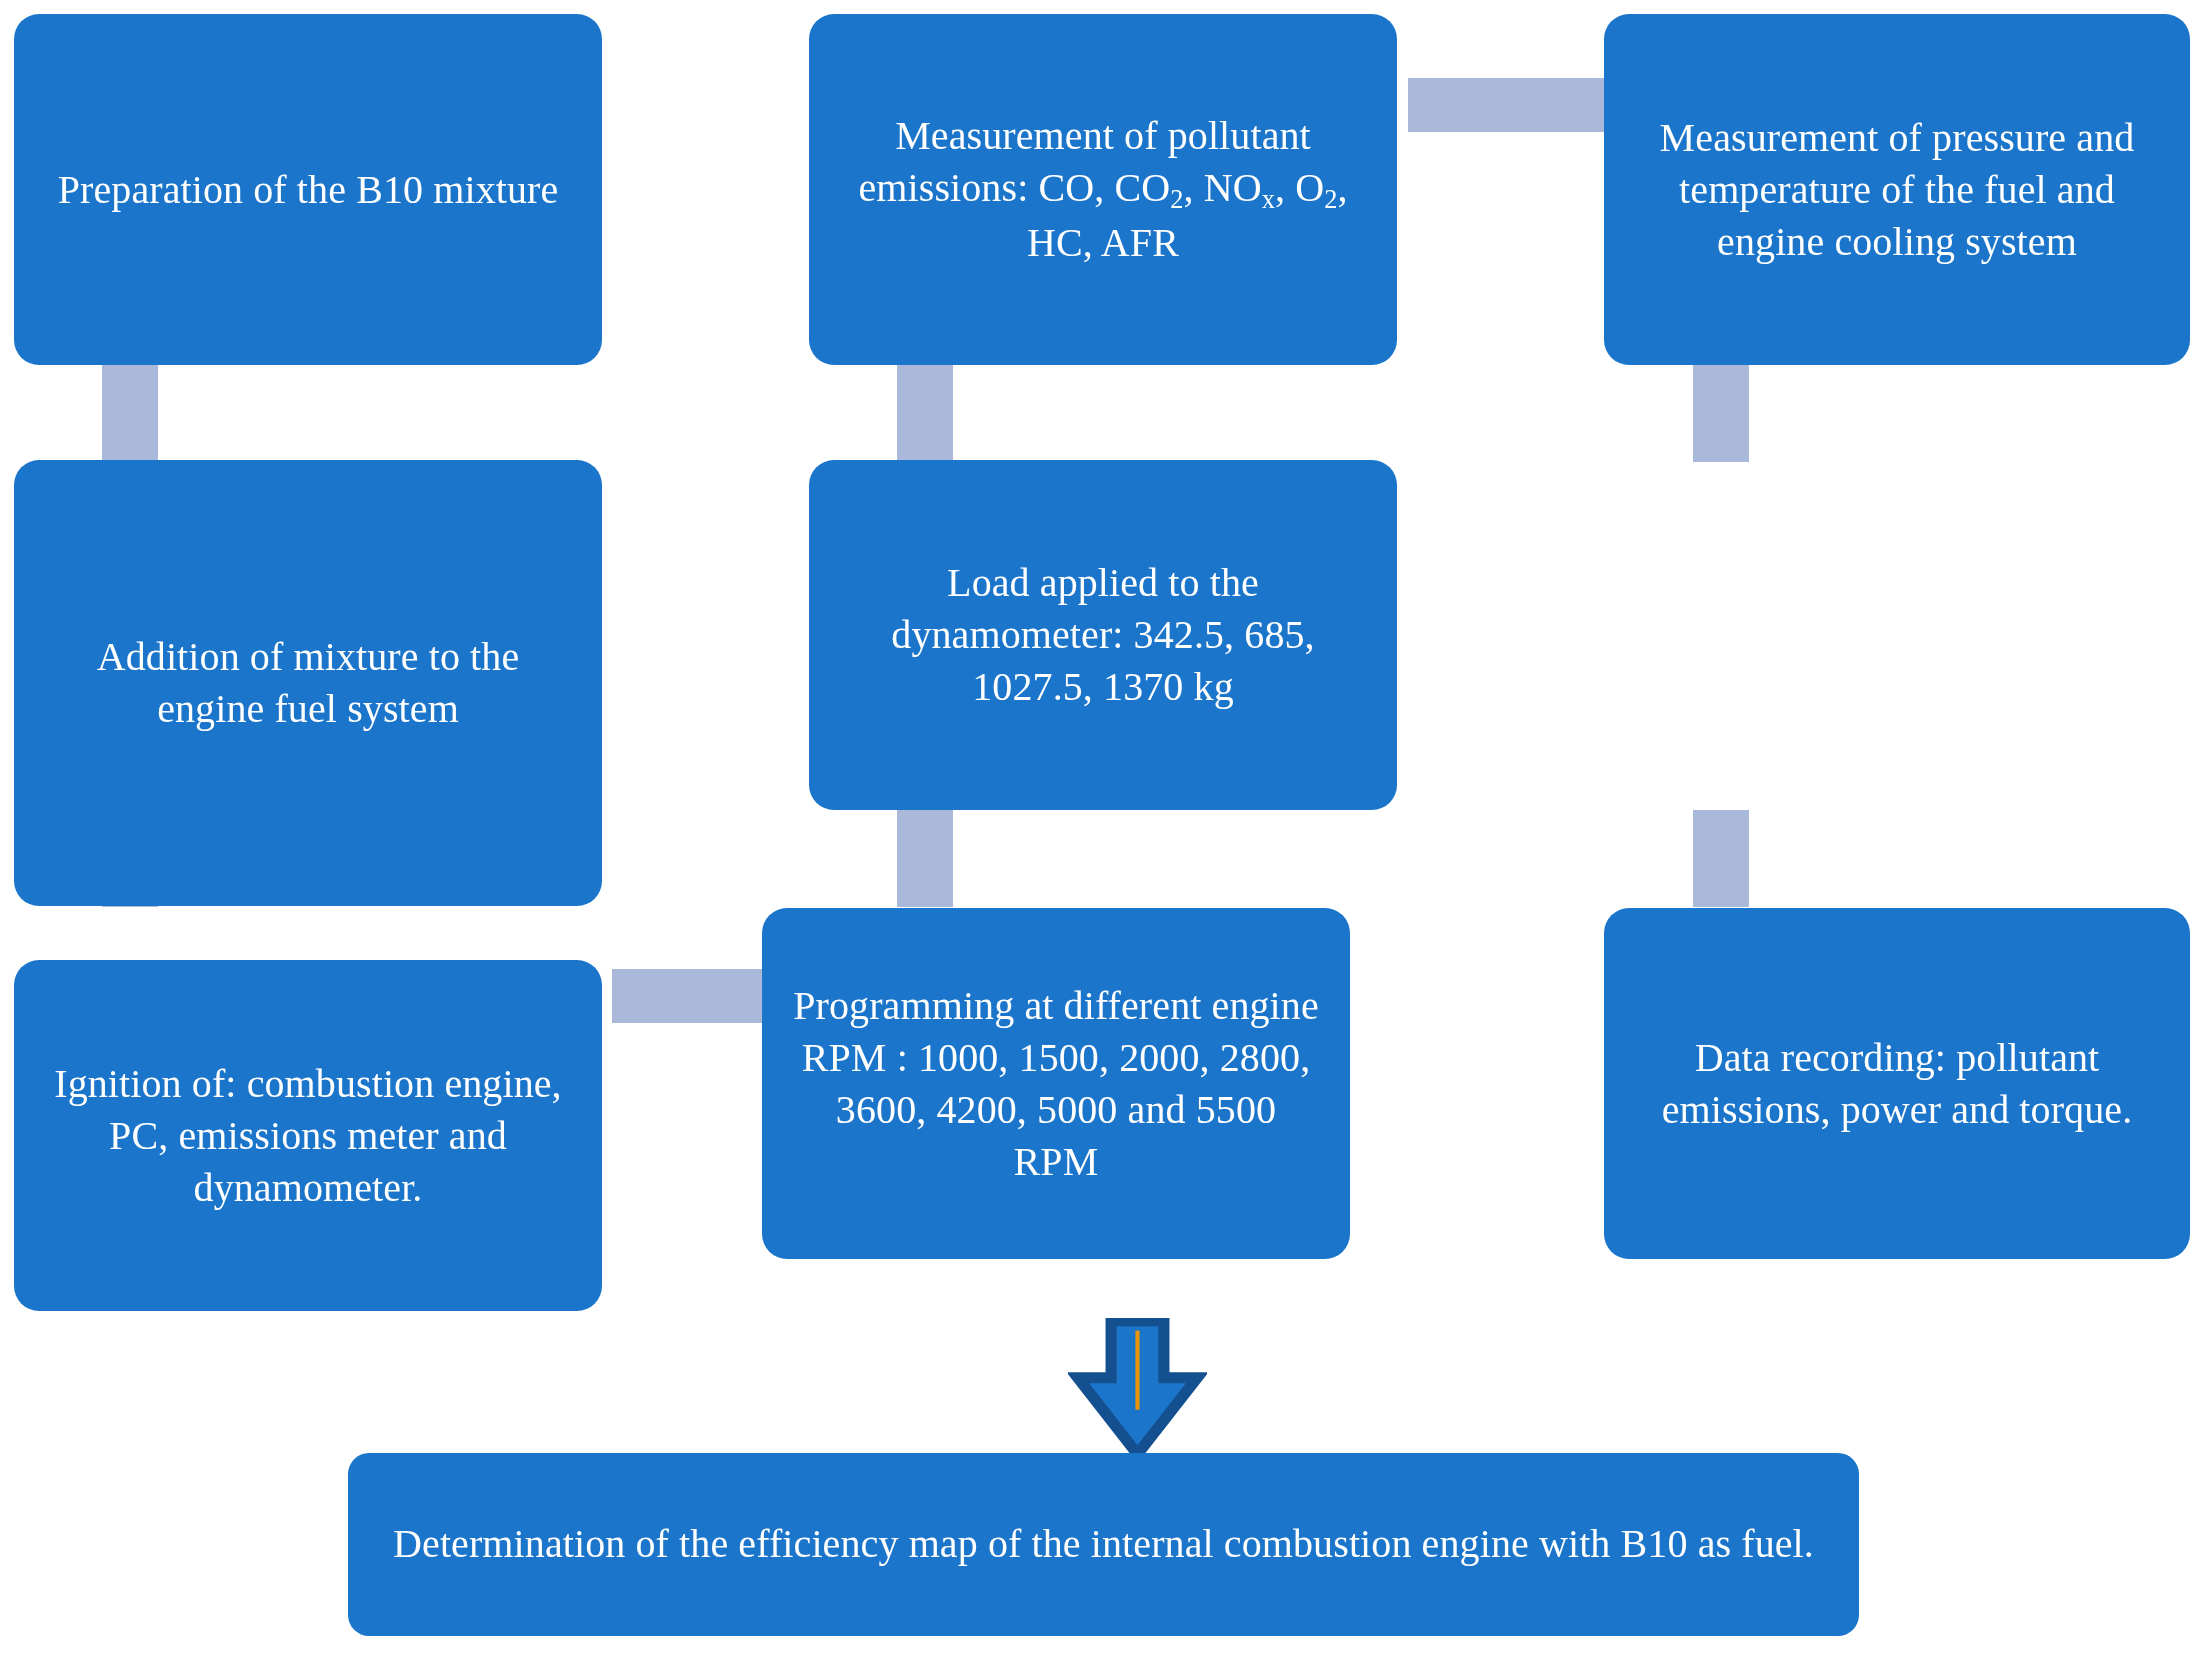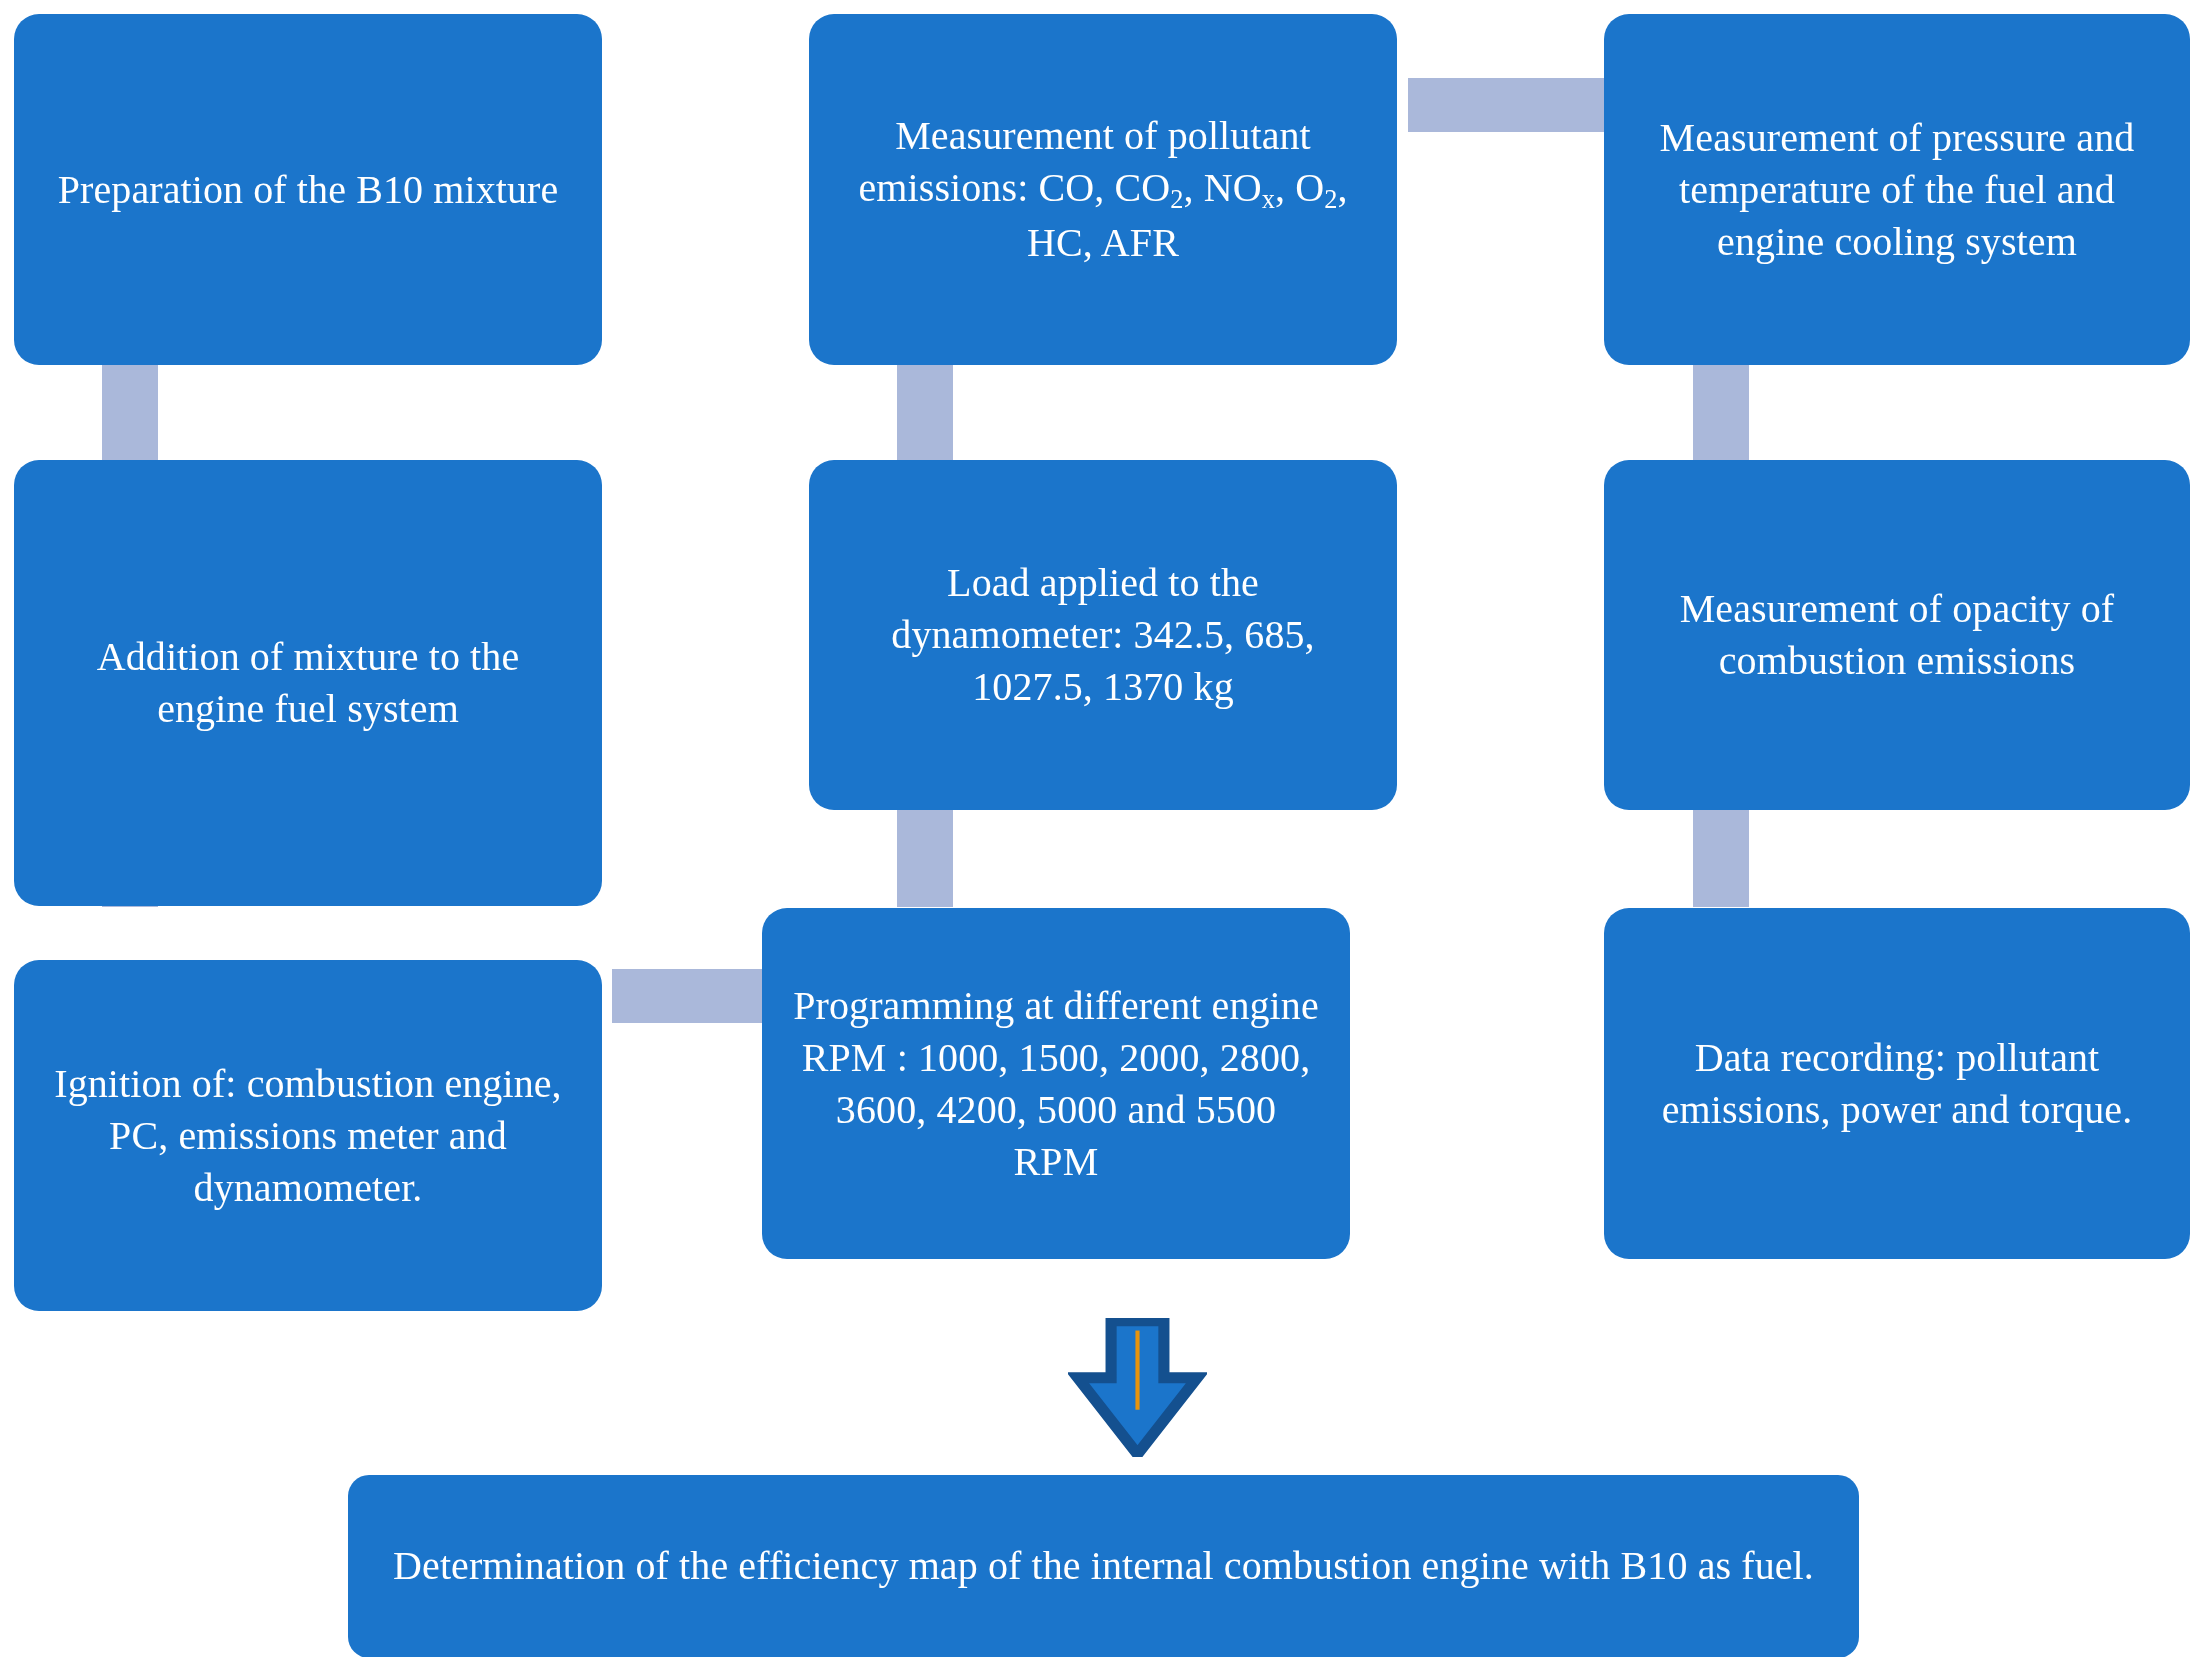--- a/index.html
+++ b/index.html
@@ -87,41 +87,38 @@
   </div>
 
   <div class="node" style="left:14px; top:460px; width:588px; height:446px;">
     <span class="txt">Addition of mixture to the engine fuel system</span>
   </div>
 
   <div class="node" style="left:809px; top:460px; width:588px; height:350px;">
     <span class="txt">Load applied to the dynamometer: 342.5, 685, 1027.5, 1370 kg</span>
   </div>
 
-  <div class="node" style="left:1604px; top:460px; width:586px; height:350px;">
-    <span class="txt">Measurement of opacity of combustion emissions</span>
-  </div>
 
   <div class="node" style="left:14px; top:960px; width:588px; height:351px;">
     <span class="txt">Ignition of: combustion engine, PC, emissions meter and dynamometer.</span>
   </div>
 
   <div class="node" style="left:762px; top:908px; width:588px; height:351px;">
     <span class="txt">Programming at different engine RPM : 1000, 1500, 2000, 2800, 3600, 4200, 5000 and 5500 RPM</span>
   </div>
 
   <div class="node" style="left:1604px; top:908px; width:586px; height:351px;">
     <span class="txt">Data recording: pollutant emissions, power and torque.</span>
   </div>
 
   <div class="bigarrow" style="left:1068px; top:1318px;">
     <svg viewBox="0 0 200 200" width="139" height="139" xmlns="http://www.w3.org/2000/svg">
       <polygon points="62,4 138,4 138,86 186,86 100,196 14,86 62,86" fill="#1b75cb" stroke="#14508f" stroke-width="16" stroke-linejoin="miter"></polygon>
       <line x1="100" y1="18" x2="100" y2="132" stroke="#e8940c" stroke-width="6"></line>
     </svg>
   </div>
 
-  <div class="node final" style="left:348px; top:1453px; width:1511px; height:183px; border-radius:21px;margin-top:22px;">
+  <div class="node final" style="left:348px; top:1453px; width:1511px; height:183px; border-radius:21px;">
     <span class="txt">Determination of the efficiency map of the internal combustion engine with B10 as fuel.</span>
   </div>
 
 </div>
 
 
 </body></html>

